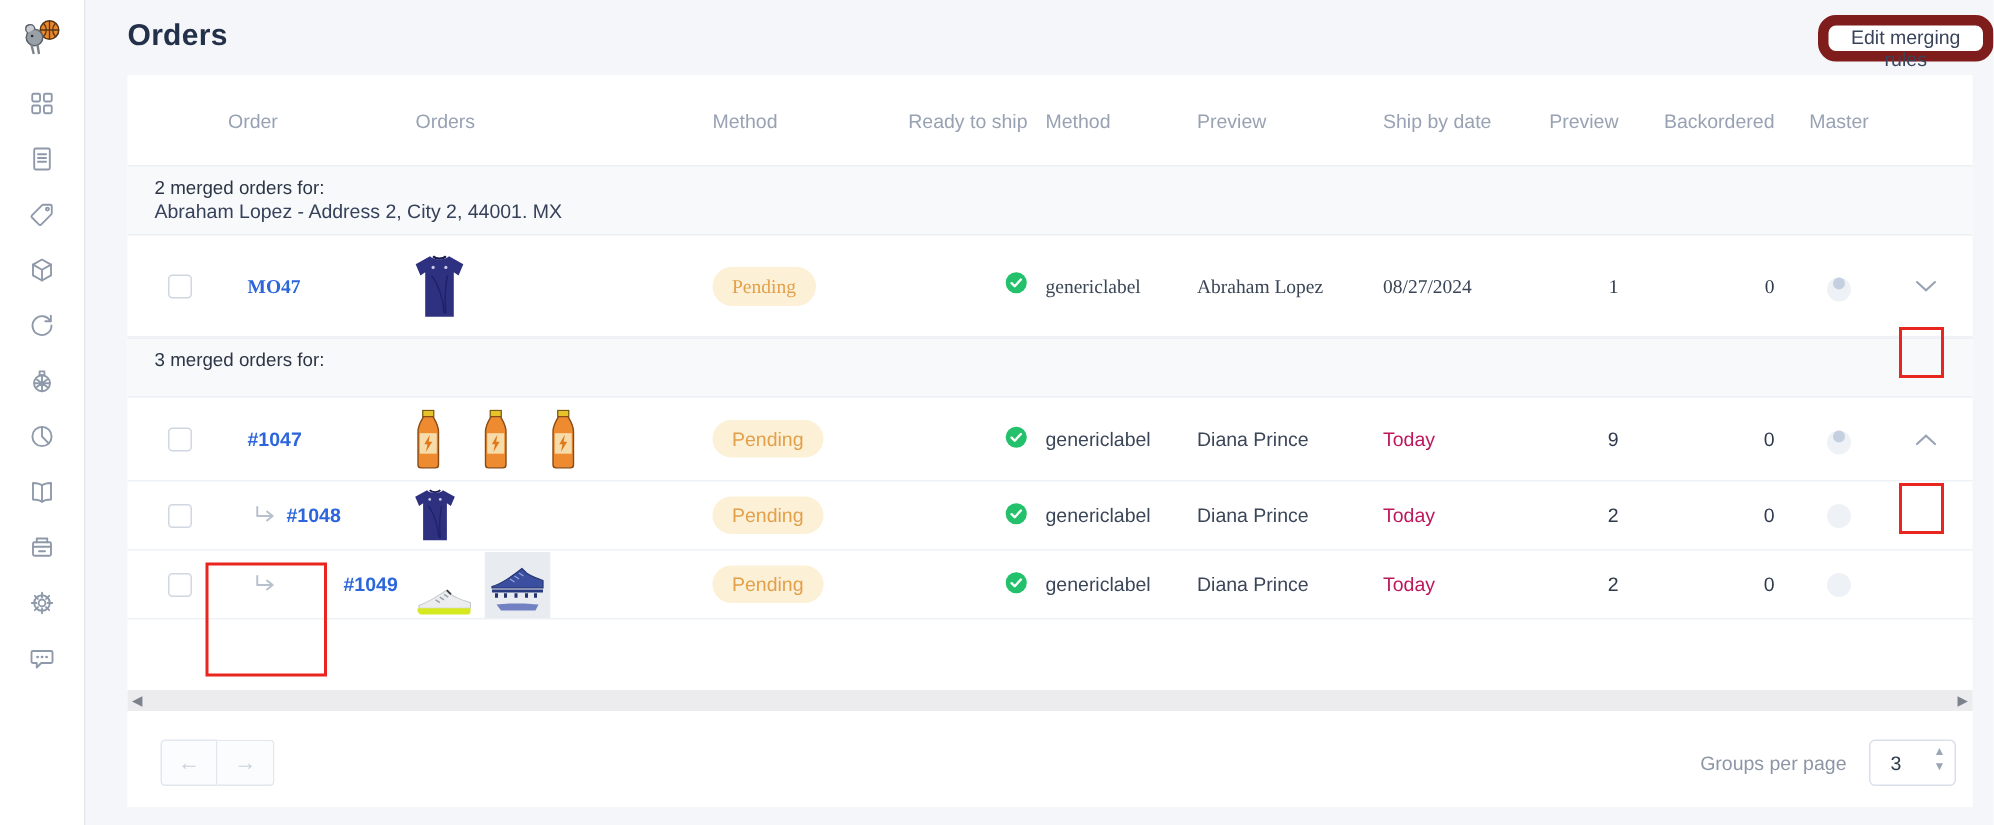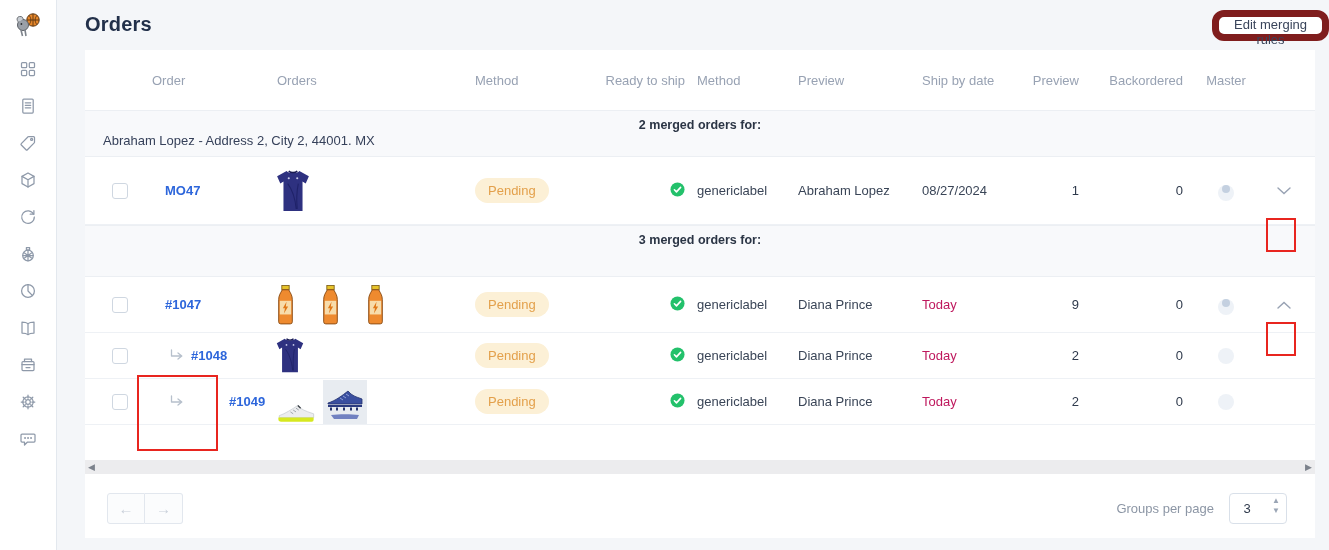--- a/index.html
+++ b/index.html
@@ -51,24 +51,24 @@
   .c-customer { padding-left:23px; }
   .c-shipby { padding-left:32px; }
   .c-ordered { text-align:right; padding-right:6px; }
   .c-back { text-align:right; padding-right:7px; }
   .c-master { text-align:center; }
   .c-expand { text-align:center; }
   .group-hdr {
     background:#f8f9fb; border-top:1px solid #eceff3; border-bottom:1px solid #eceff3;
     padding:6px 18px 7px 18px;
   }
-  .group-hdr .g1 { font-size:12.5px; font-weight:700; color:#2b3545; line-height:16px;text-align:center; }
+  .group-hdr .g1 { font-size:12.5px; font-weight:400; color:#2b3545; line-height:16px; }
   .group-hdr .g2 { font-size:13px; color:#36415a; line-height:16px; }
   .trow { font-size:13px; color:#3a4557; border-bottom:1px solid #eef1f5; }
-  .h68 { height:68px; } .h56 { height:56px; } .h46 { height:46px; }
+  .h68 { height:68px;font-family:Liberation Serif, serif; } .h56 { height:56px; } .h46 { height:46px; }
   .trow:last-of-type { border-bottom:none; }
   .checkbox { width:16px; height:16px; border:1px solid #cfd7e1; border-radius:3px; background:#fff; margin:0 auto; cursor:pointer; }
   .c-ordercell { padding-left:30px; display:flex; align-items:center; gap:6px; }
   .order-link { color:#2d66db; font-weight:700; font-size:13px; text-decoration:none; cursor:pointer; }
   .elbow svg { display:block; }
   .c-previewcell { padding-left:30px; display:flex; align-items:flex-end; gap:10px; }
   .badge {
     display:inline-block; padding:5px 13px; border-radius:14px;
     background:#fcf0d6; color:#e3a04b; font-size:13px;
   }
@@ -85,21 +85,21 @@
   .hscroll .arr { font-size:9px; color:#7c828c; line-height:1; }
   
   .card-footer { position:absolute; left:0; right:0; top:424px; height:64px; background:#fff; }
   .pager { position:absolute; left:22px; top:19px; display:flex; }
   .pg-btn {
     width:38px; height:31px; background:#fbfcfd; border:1px solid #e2e7ee;
     color:#c9d0da; font-size:15px; cursor:pointer; font-family:inherit;
   }
   .pg-btn.prev { border-radius:3px 0 0 3px; }
   .pg-btn.next { border-radius:0 3px 3px 0; border-left:none; }
-  .gpp { position:absolute; right:28px; top:19px; display:flex; align-items:center; gap:15px; }
+  .gpp { position:absolute; right:11px; top:19px; display:flex; align-items:center; gap:15px; }
   .gpp-label { font-size:13px; color:#8c96a5; }
   .gpp-box { position:relative; width:58px; height:31px; border:1px solid #d9e0e9; border-radius:4px; background:#fff; }
   .gpp-input {
     width:34px; height:29px; border:none; outline:none; font-family:inherit;
     font-size:13px; color:#2f3a4c; text-align:center; background:transparent;
   }
   .gpp-steppers { position:absolute; right:6px; top:3px; display:flex; flex-direction:column; gap:2px; }
   .gpp-steppers span { font-size:8px; color:#9aa5b5; line-height:1; cursor:pointer; }
   
   .anno { position:absolute; border:2px solid #e8251f; pointer-events:none; }
@@ -254,21 +254,21 @@
       </div>
     <div class="c-expand">
       <button class="expand-btn">
         <svg width="14" height="8" viewBox="0 0 14 8">
             <path d="M1 1l6 5.5L13 1" stroke="#98a2b3" stroke-width="1.4" fill="none" stroke-linecap="round"></path>
           </svg>
       </button>
     </div>
   </div>
 
-  <div class="group-hdr" style="height:52px;">
+  <div class="group-hdr" style="height:40px;">
     <div class="g1">3 merged orders for:</div>
   </div>
 
   <div class="grid-row trow h56">
     <div></div>
     <div>
         <div class="checkbox"></div>
       </div>
     <div class="c-ordercell">
         <a class="order-link">#1047</a>

